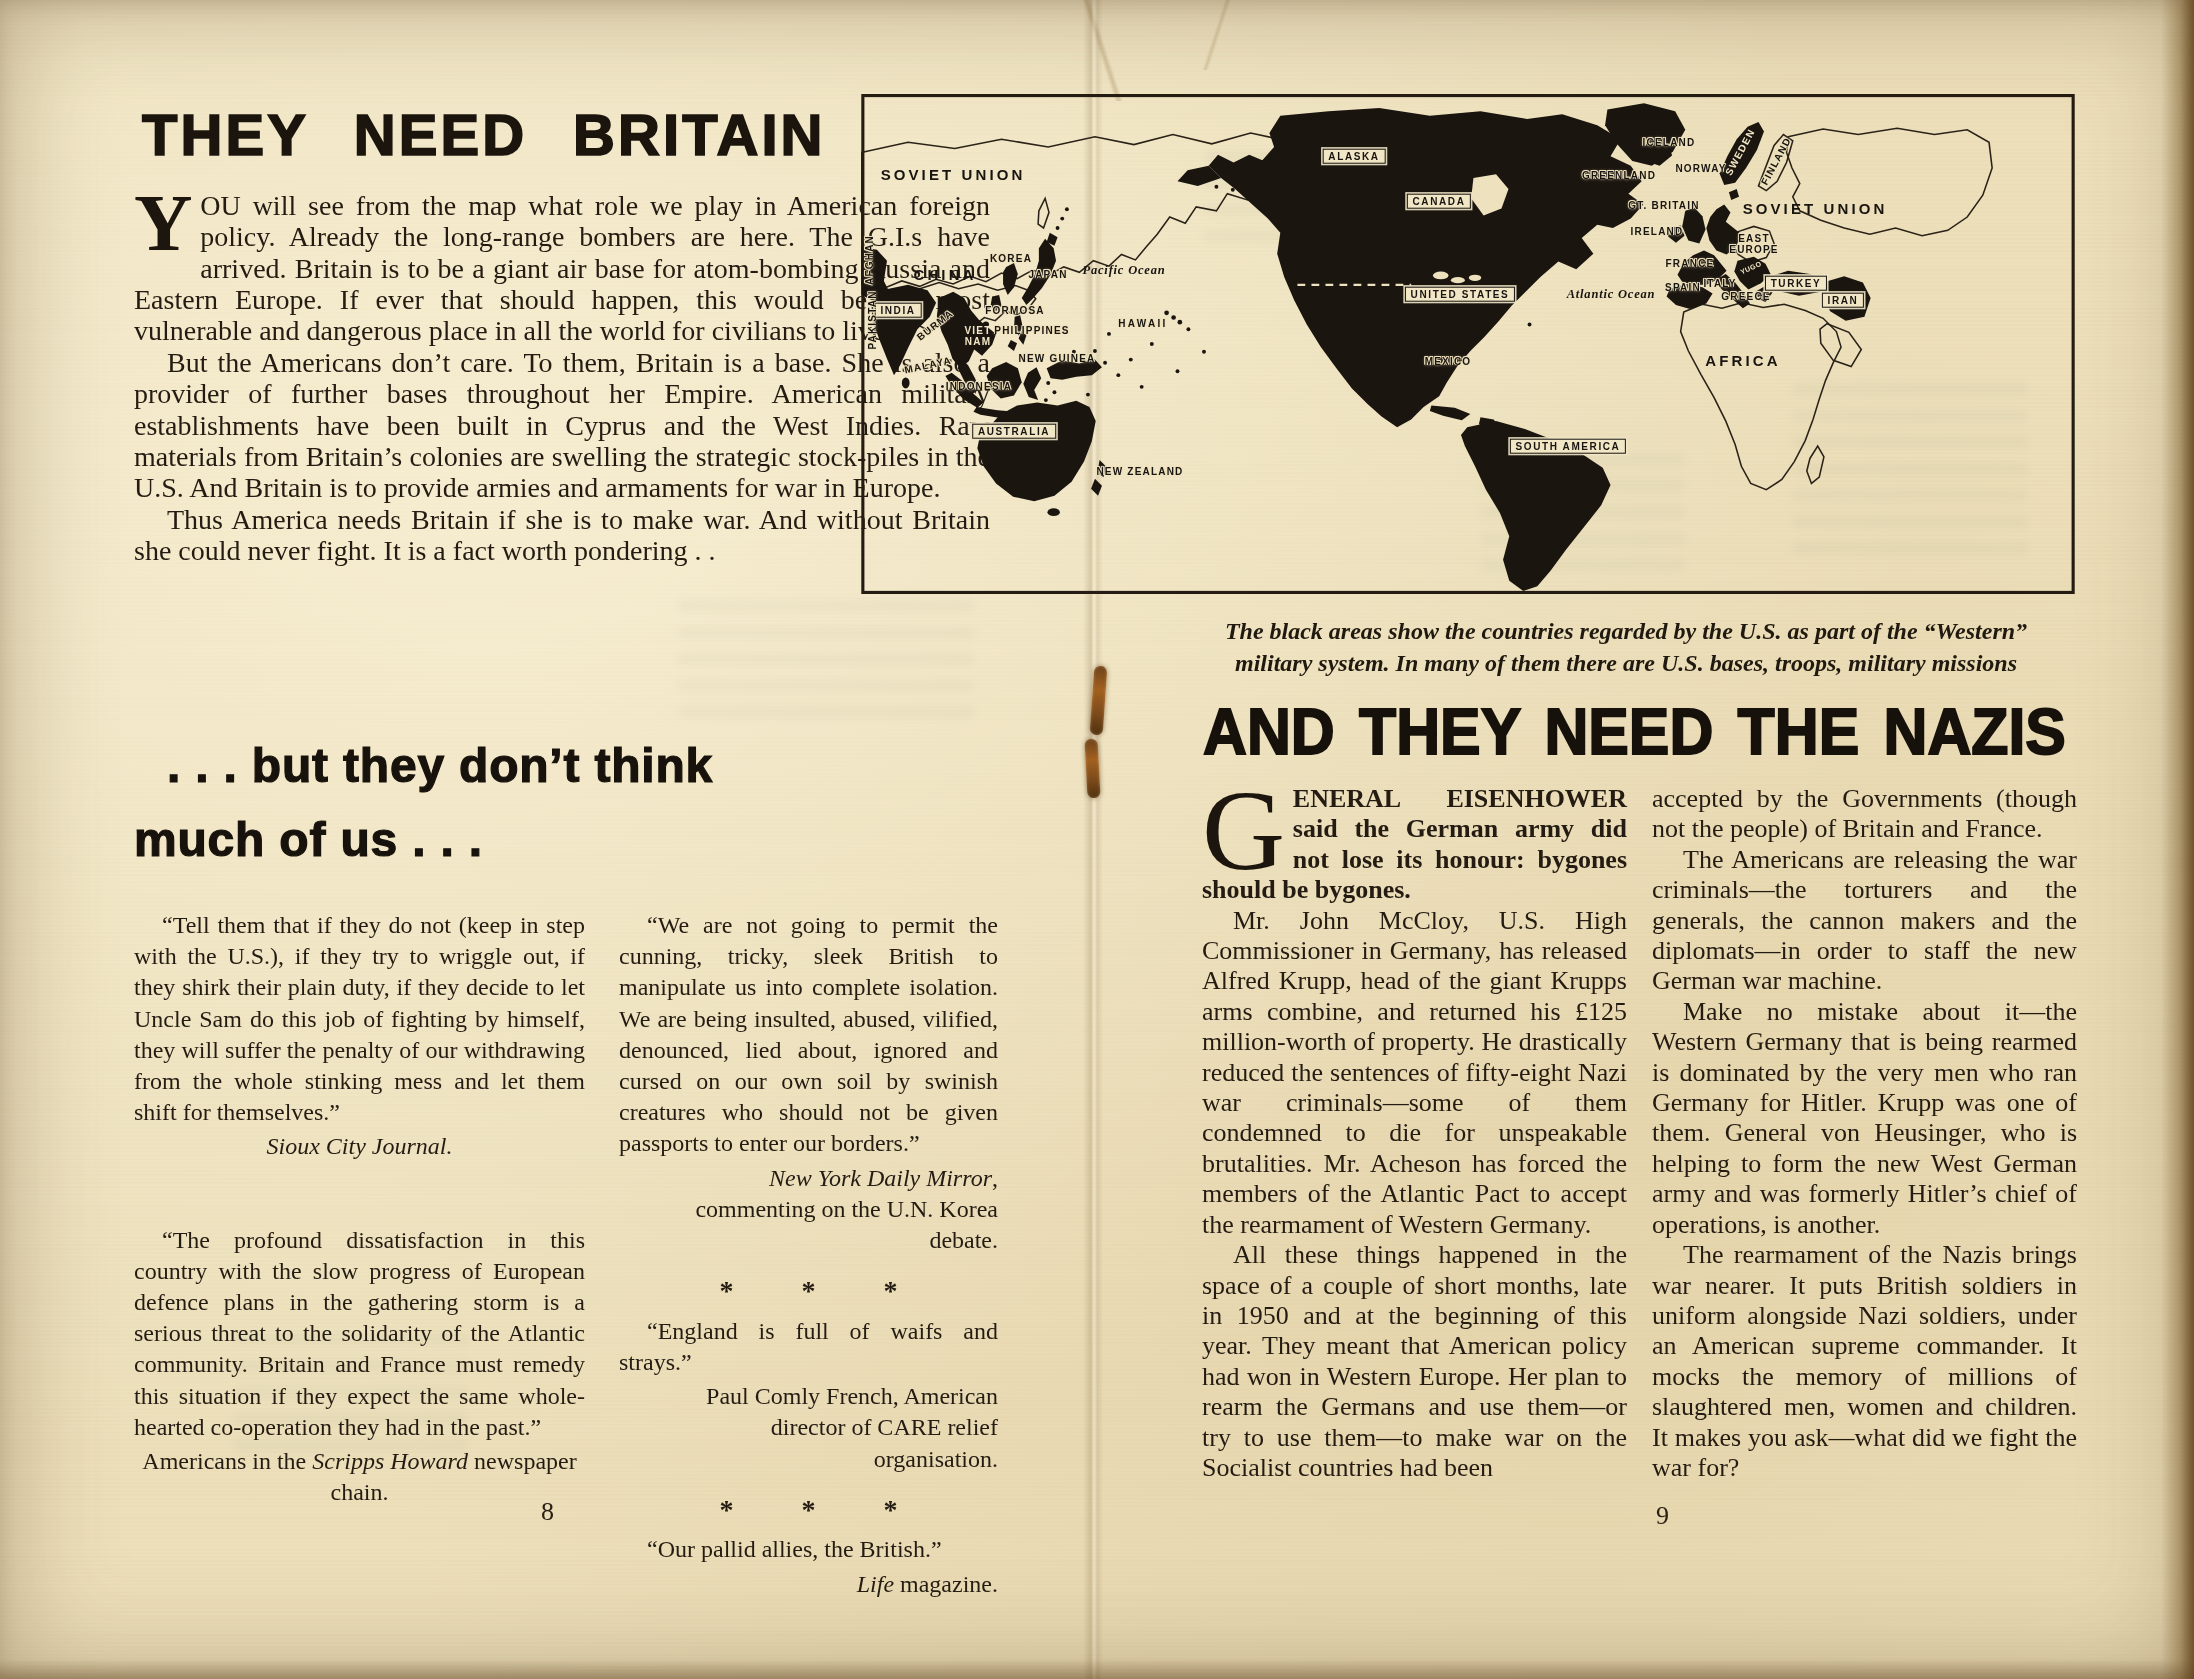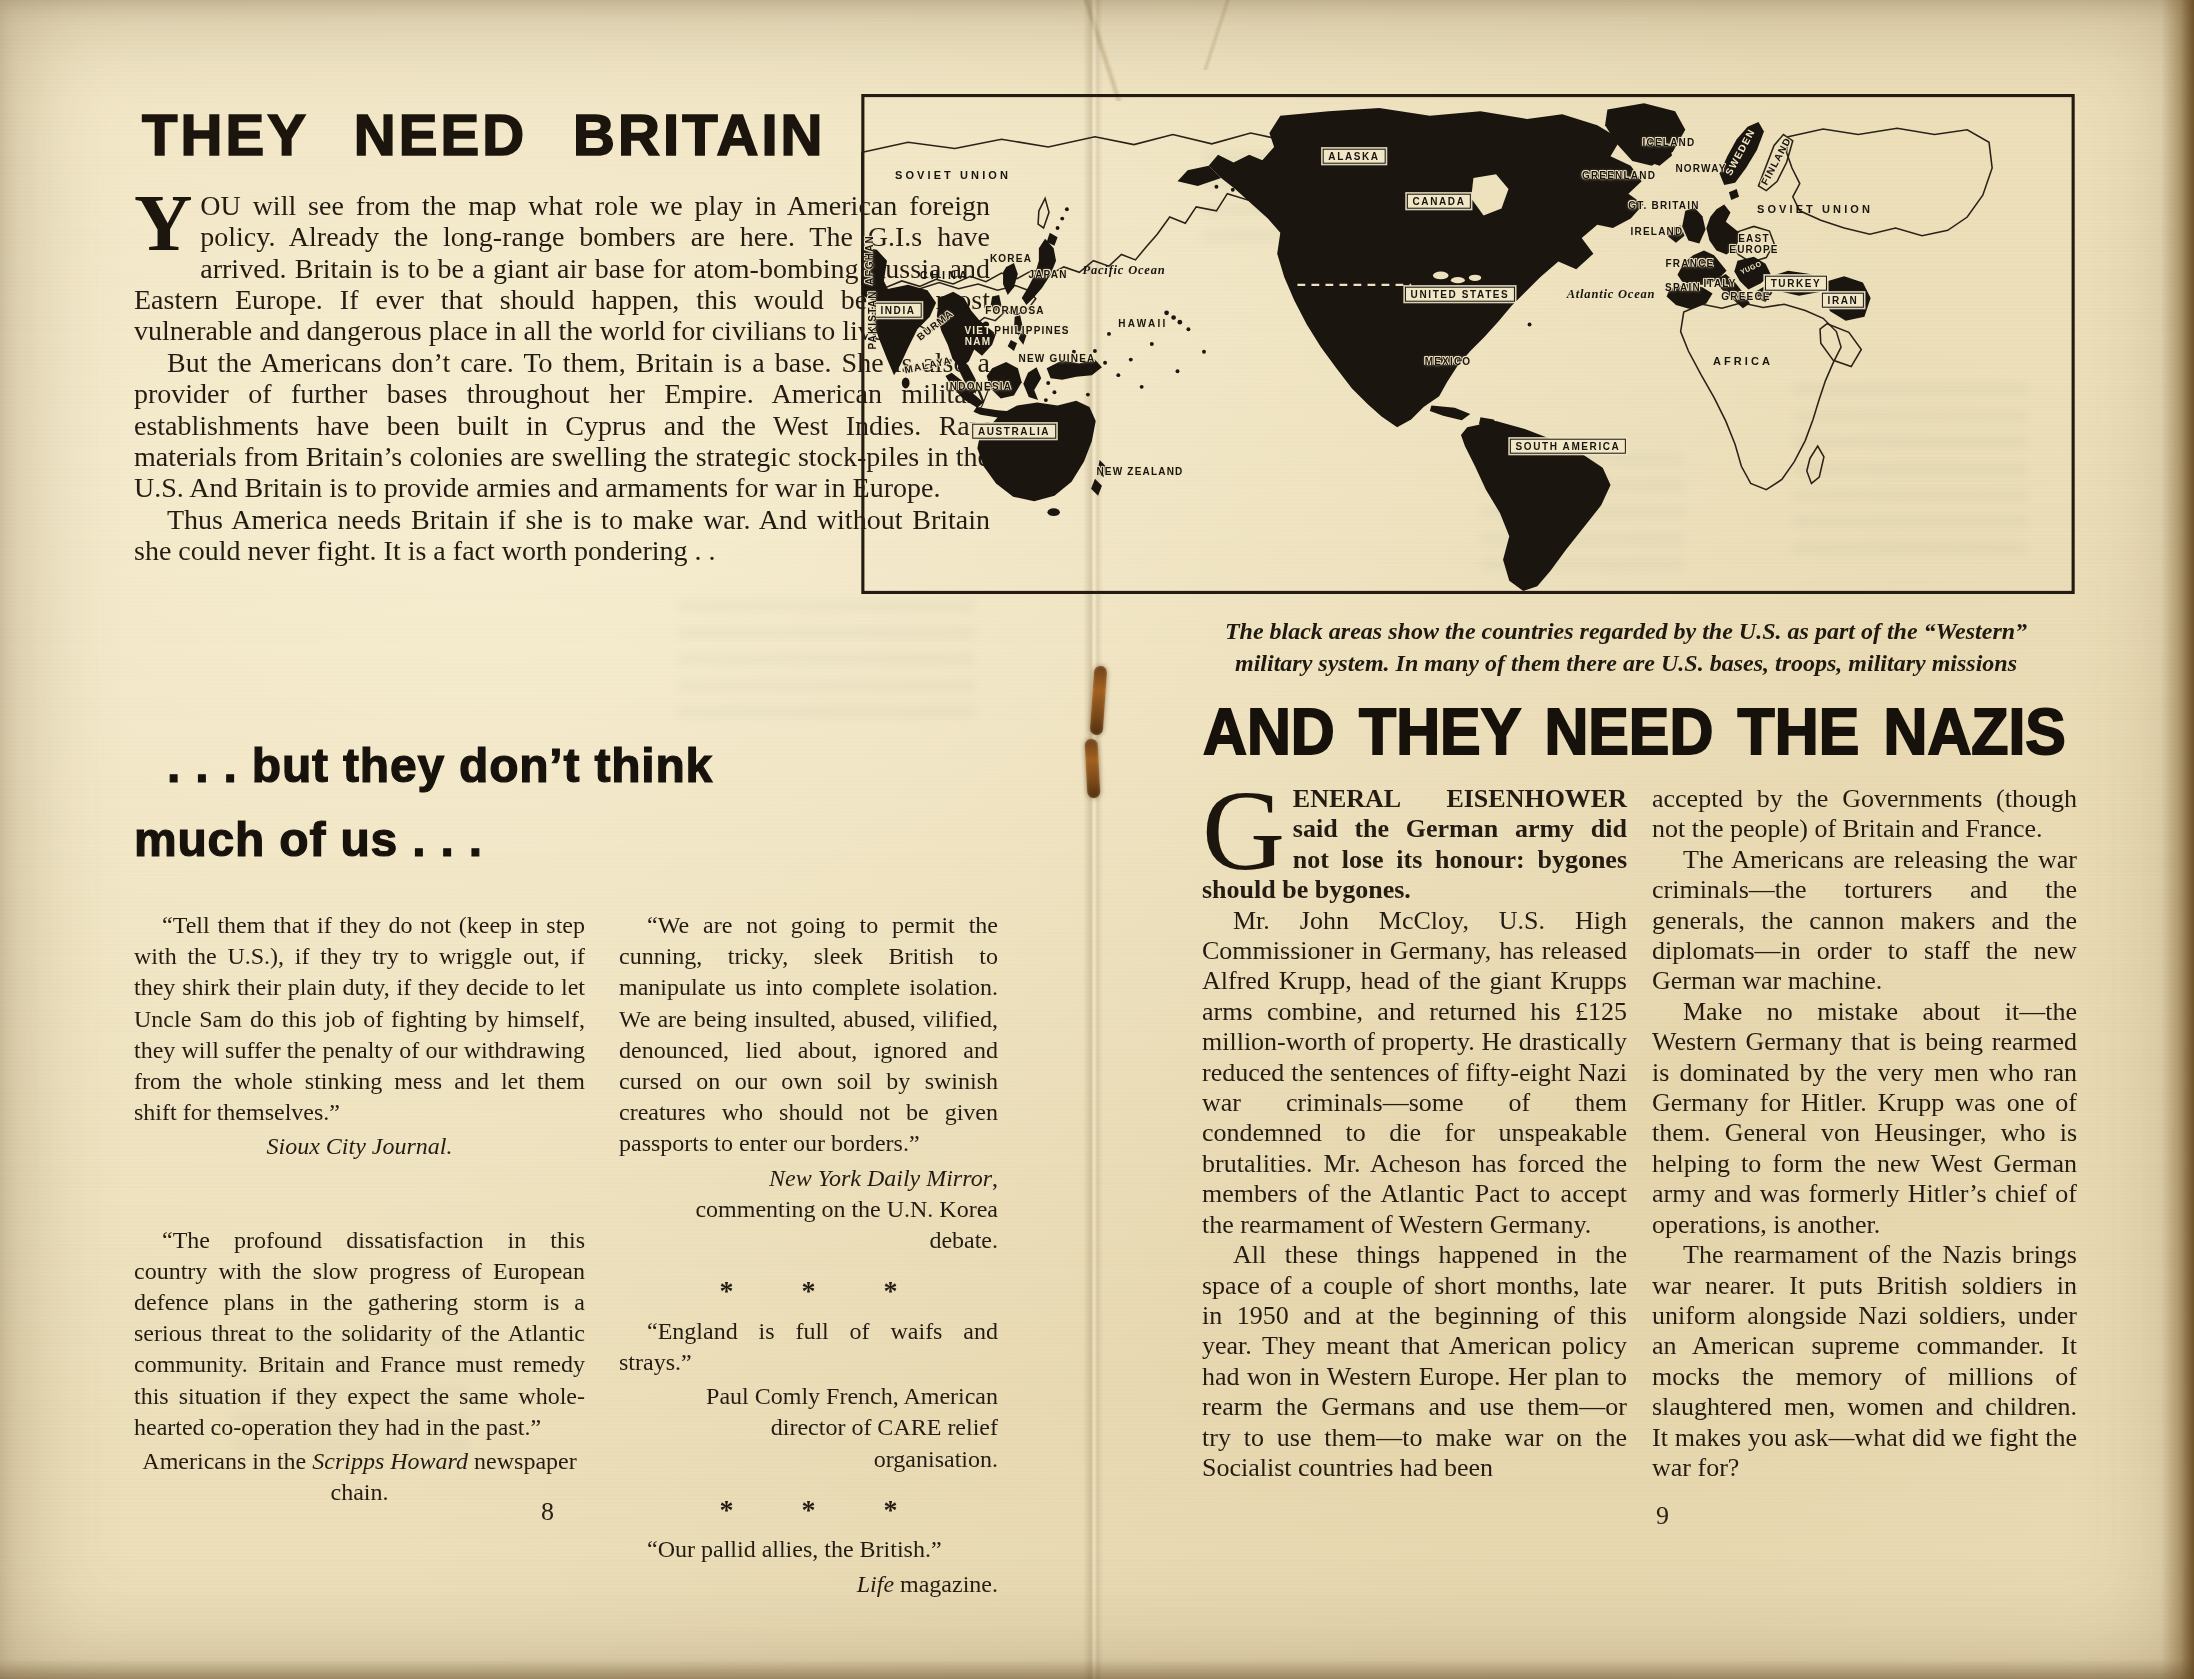--- a/index.html
+++ b/index.html
@@ -65,21 +65,21 @@
   .pgnum{position:absolute; font-size:26px; color:#2a2115;}
   .p8{left:541px; top:1497px;}
   .p9{left:1656px; top:1501px;}
 
   
   .map{position:absolute; left:861px; top:94px; width:1214px; height:500px; margin:0;}
   .map svg{position:absolute; inset:0;}
   .map-labels{position:absolute; inset:0;}
   .mlbl{position:absolute; font:bold 10px/1.1 "Liberation Sans","DejaVu Sans",sans-serif;
     letter-spacing:1.2px; color:#181410; white-space:pre-line; text-align:center;}
-  .mlbl.sp{letter-spacing:3.1px; font-size:11px;}
+  .mlbl.sp{letter-spacing:3.1px; font-size:15px;}
   .mlbl.sp2{letter-spacing:2.3px;}
   .mlbl.halo{text-shadow:-0.8px -0.8px 0 #eee1bd,0.8px -0.8px 0 #eee1bd,-0.8px 0.8px 0 #eee1bd,0.8px 0.8px 0 #eee1bd,0 0 3.1px #eee1bd;}
   .mlbl.it{font:italic 12.5px "Liberation Serif","DejaVu Serif",serif; letter-spacing:0.8px; font-weight:bold;}
   .mlbl.box{background:#f1e6c6; border:1.6px solid #17130e; padding:0.8px 4.7px; letter-spacing:1.6px;
     box-shadow:0 0 0 1.6px rgba(241,230,198,.9);}
   .mlbl.wt{color:#f1e6c6;}
   .mlbl.tiny{font-size:7px; letter-spacing:0.4px;}
 
   .map-caption{position:absolute; left:1185px; top:616px; width:882px; margin:0;
     font:bold italic 24px/1.32 "Liberation Serif","DejaVu Serif",serif; text-align:center; color:#20190f;}

